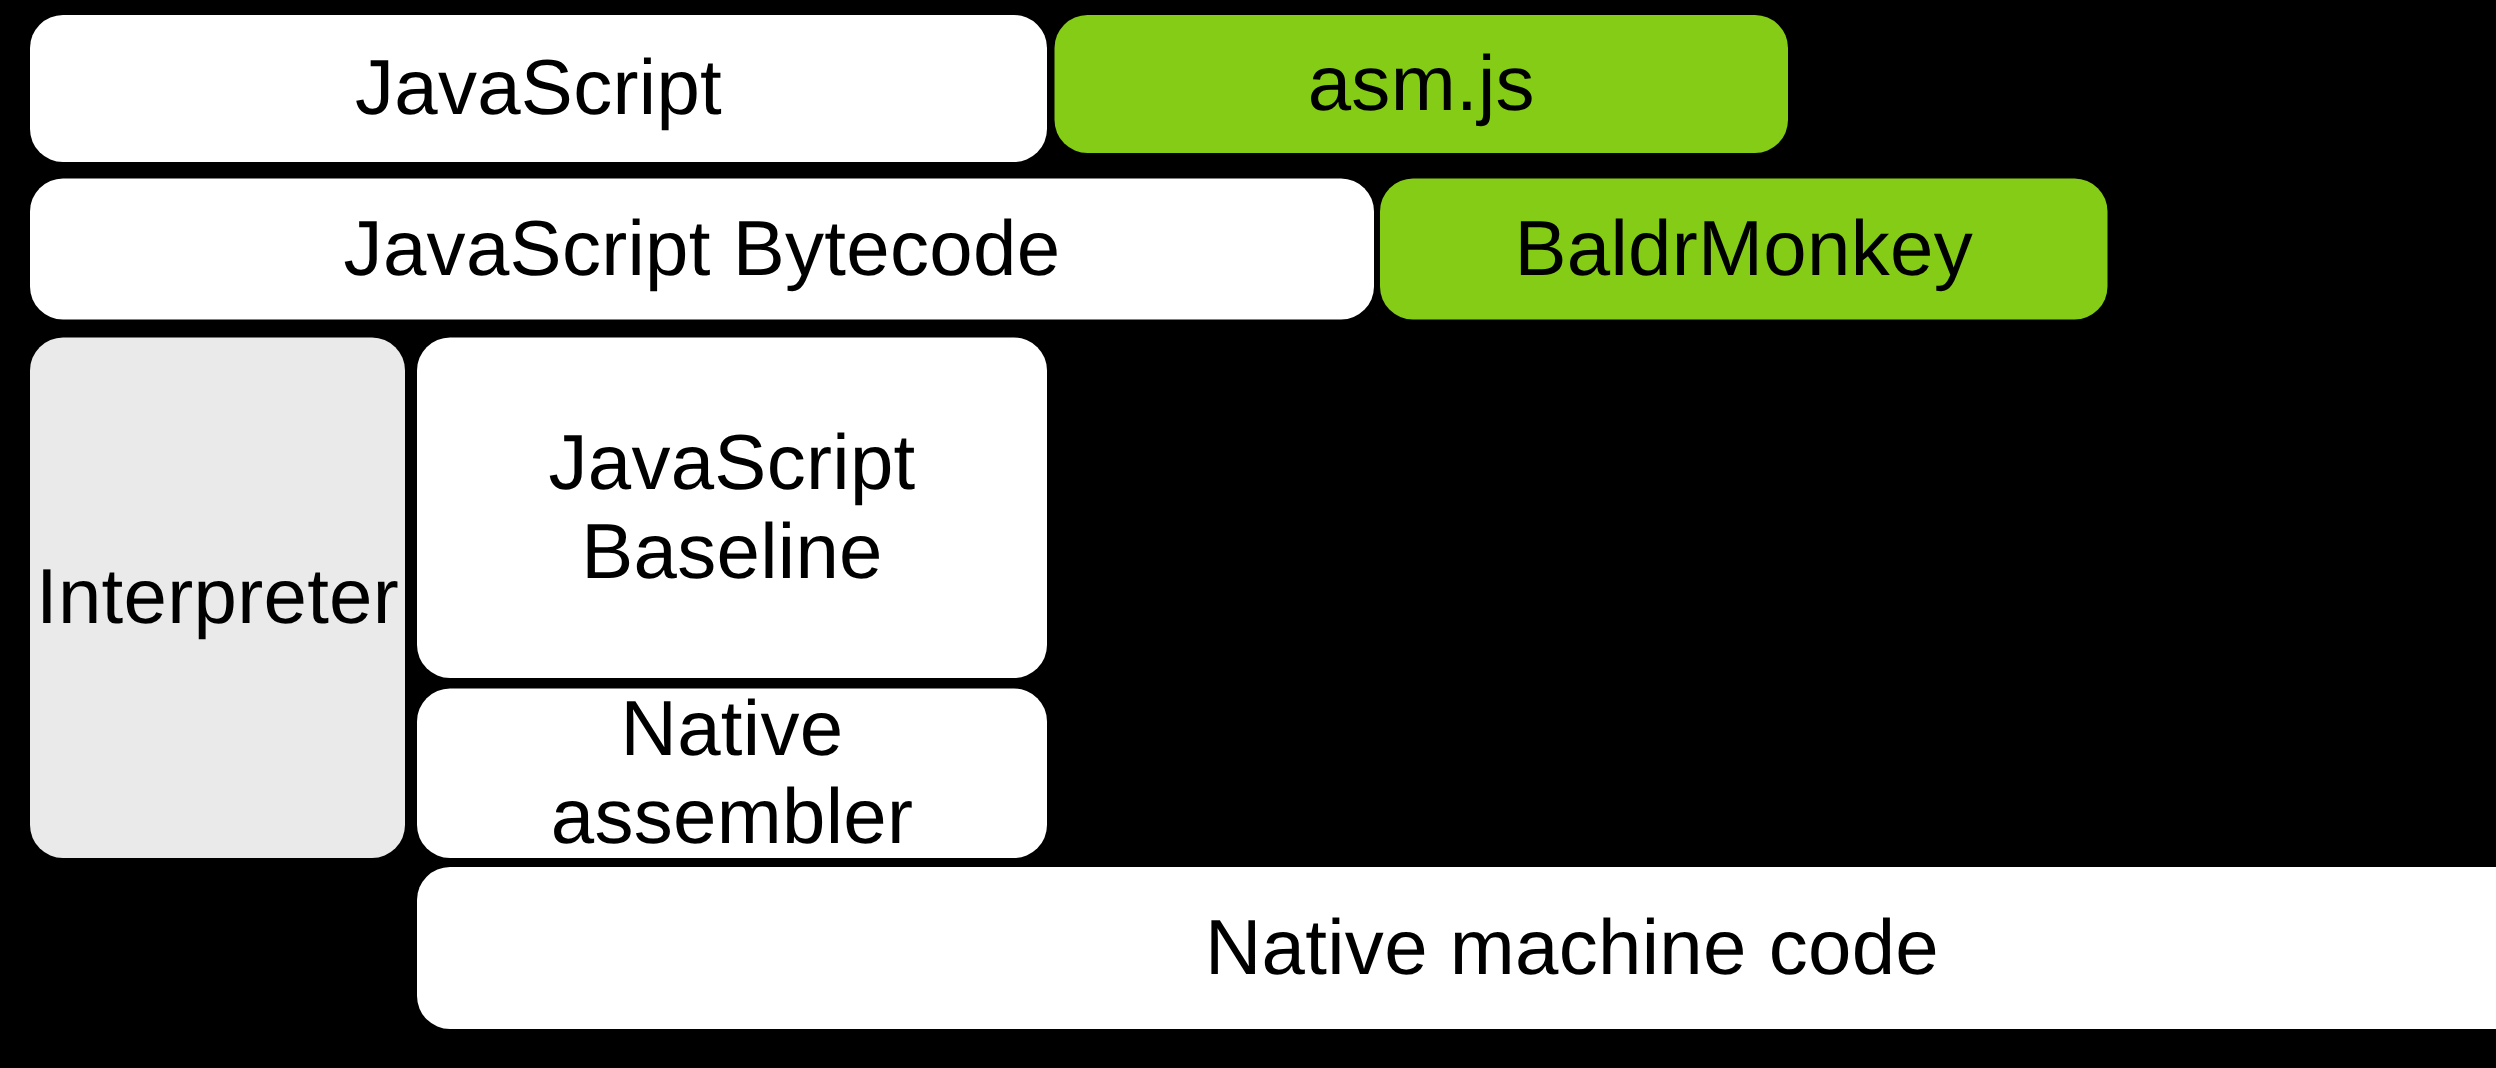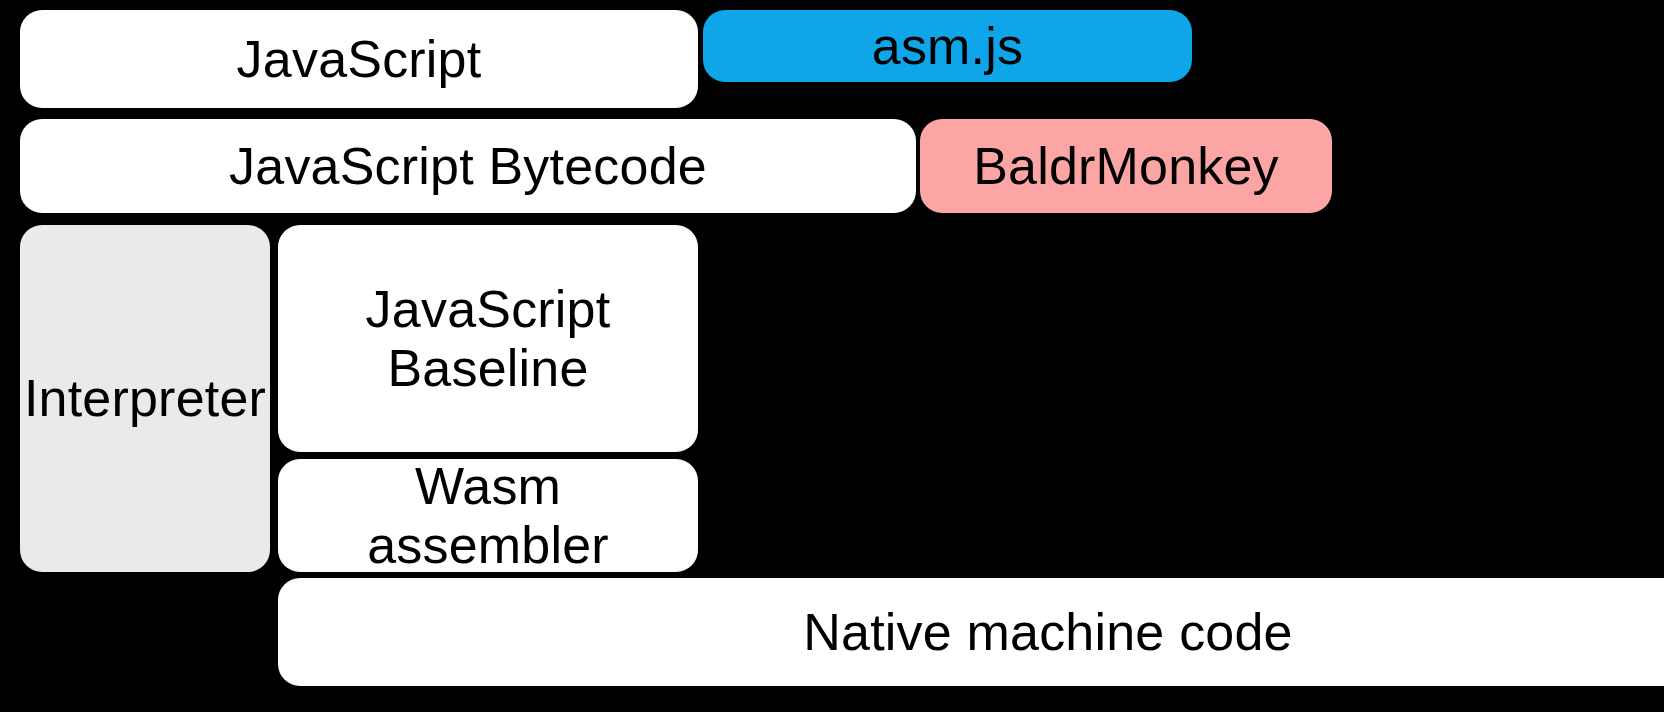--- a/index.html
+++ b/index.html
@@ -38,21 +38,21 @@
   .node.gray   { background: #eaeaea; }
   .node.green  { background: #76c244; }
   .node.pink   { background: #f5748a; }
   .node.white  { background: #ffffff; }
 </style>
 </head>
 <body>
 
 <div id="diagram" style="background: rgb(0, 0, 0);">
     <div class="node white" style="left: 20px; top: 10px; width: 678px; height: 98px; background: rgb(255, 255, 255); color: rgb(0, 0, 0);">JavaScript</div>
-    <div class="node white" style="left: 703px; top: 10px; width: 489px; height: 72px; background: #0ea5e9; color: rgb(0, 0, 0);">asm.js</div>
+    <div class="node white" style="left: 703px; top: 10px; width: 489px; height: 92px; background: #84cc16; color: rgb(0, 0, 0);">asm.js</div>
     <div class="node white" style="left: 20px; top: 119px; width: 896px; height: 94px; background: rgb(255, 255, 255); color: rgb(0, 0, 0);">JavaScript Bytecode</div>
-    <div class="node white" style="left: 920px; top: 119px; width: 412px; height: 94px; background: #fca5a5; color: rgb(0, 0, 0);">BaldrMonkey</div>
+    <div class="node white" style="left: 920px; top: 119px; width: 485px; height: 94px; background: #84cc16; color: rgb(0, 0, 0);">BaldrMonkey</div>
     <div class="node gray" style="left: 20px; top: 225px; width: 250px; height: 347px; background: rgb(234, 234, 234); color: rgb(0, 0, 0);">Interpreter</div>
     <div class="node white" style="left: 278px; top: 225px; width: 420px; height: 227px; background: rgb(255, 255, 255); color: rgb(0, 0, 0);">JavaScript
 Baseline</div>
-    <div class="node white" style="left: 278px; top: 459px; width: 420px; height: 113px; background: rgb(255, 255, 255); color: rgb(0, 0, 0);">Wasm assembler</div>
+    <div class="node white" style="left: 278px; top: 459px; width: 420px; height: 113px; background: rgb(255, 255, 255); color: rgb(0, 0, 0);">Native assembler</div>
     <div class="node white" style="left: 278px; top: 578px; width: 1540px; height: 108px; background: rgb(255, 255, 255); color: rgb(0, 0, 0);">Native machine code</div>
   </div>
 
 </body></html>

